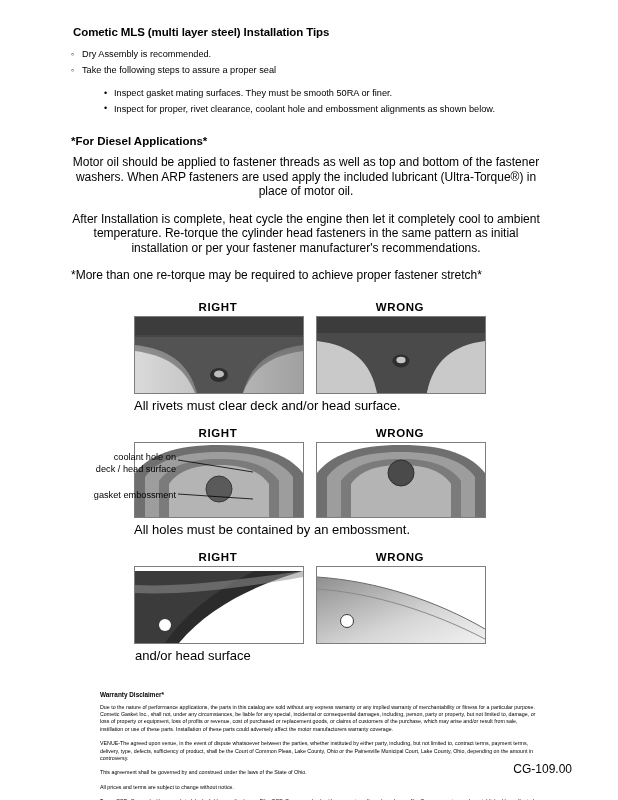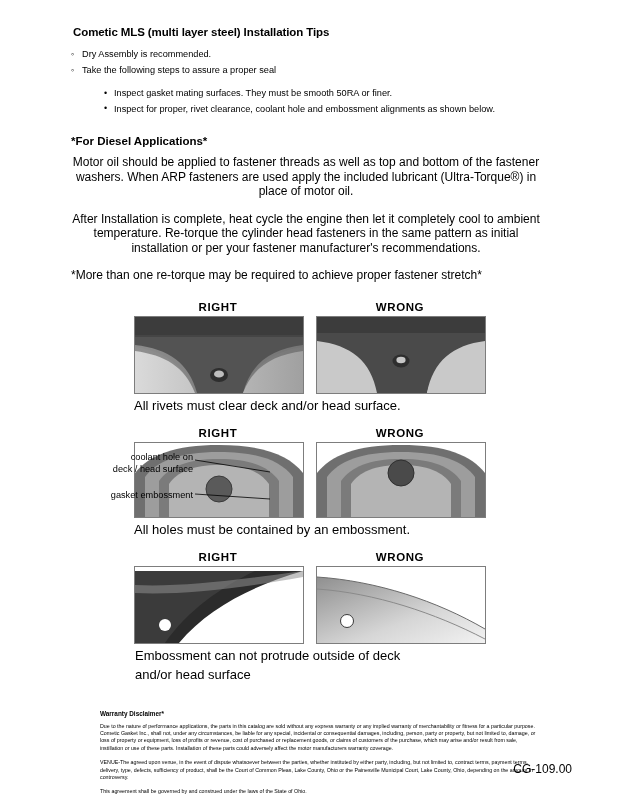--- a/index.html
+++ b/index.html
@@ -121,21 +121,21 @@
     margin: 3px auto 0 auto;
   }
   .cap-wrap.indent {
     padding-left: 2px;
   }
   .row-gap { height: 14px; }
 
   
   .callouts {
     position: absolute;
-    left: 17px;
+    left: 0;
     top: 0;
     width: 100%;
     height: 100%;
     pointer-events: none;
   }
   .callout-text {
     position: absolute;
     font-size: 9.2px;
     text-align: right;
     line-height: 12px;
@@ -313,21 +313,20 @@
             <rect x="0" y="0" width="168" height="76" fill="#ffffff"></rect>
             <path d="M0,10 C60,14 120,34 168,62 L168,76 L0,76 Z" fill="url(#g3)"></path>
             <path d="M0,10 C60,14 120,34 168,62" fill="none" stroke="#6a6a6a" stroke-width="1"></path>
             <path d="M0,22 C58,26 118,46 168,72" fill="none" stroke="#8a8a8a" stroke-width="1"></path>
             <circle cx="30" cy="54" r="6.5" fill="#ffffff" stroke="#3a3a3a" stroke-width="1"></circle>
           </svg>
         </div>
       </div>
     </div>
     <div class="cap-wrap indent">
-      <div class="fig-caption">Embossment can not protrude outside of deck</div>
       <div class="fig-caption">and/or head surface</div>
     </div>
 
   </div>
 
   <div class="warranty">
     <h3>Warranty Disclaimer*</h3>
     <p>Due to the nature of performance applications, the parts in this catalog are sold without any express warranty or any implied warranty of merchantability or fitness for a particular purpose.  Cometic Gasket Inc., shall not, under any circumstances, be liable for any special, incidental or consequential damages, including, person, party or property, but not limited to, damage, or loss of property or equipment, loss of profits or revenue, cost of purchased or replacement goods, or claims of customers of the purchase, which may arise and/or result from sale, instillation or use of these parts.  Installation of these parts could adversely affect the motor manufacturers warranty coverage.</p>
     <p>VENUE-The agreed upon venue, in the event of dispute whatsoever between the parties, whether instituted by either party, including, but not limited to, contract terms, payment terms, delivery, type, defects, sufficiency of product, shall be the Court of Common Pleas, Lake County, Ohio or the Painesville Municipal Court, Lake County, Ohio, depending on the amount in controversy.</p>
     <p>This agreement shall be governed by and construed under the laws of the State of Ohio.</p>

